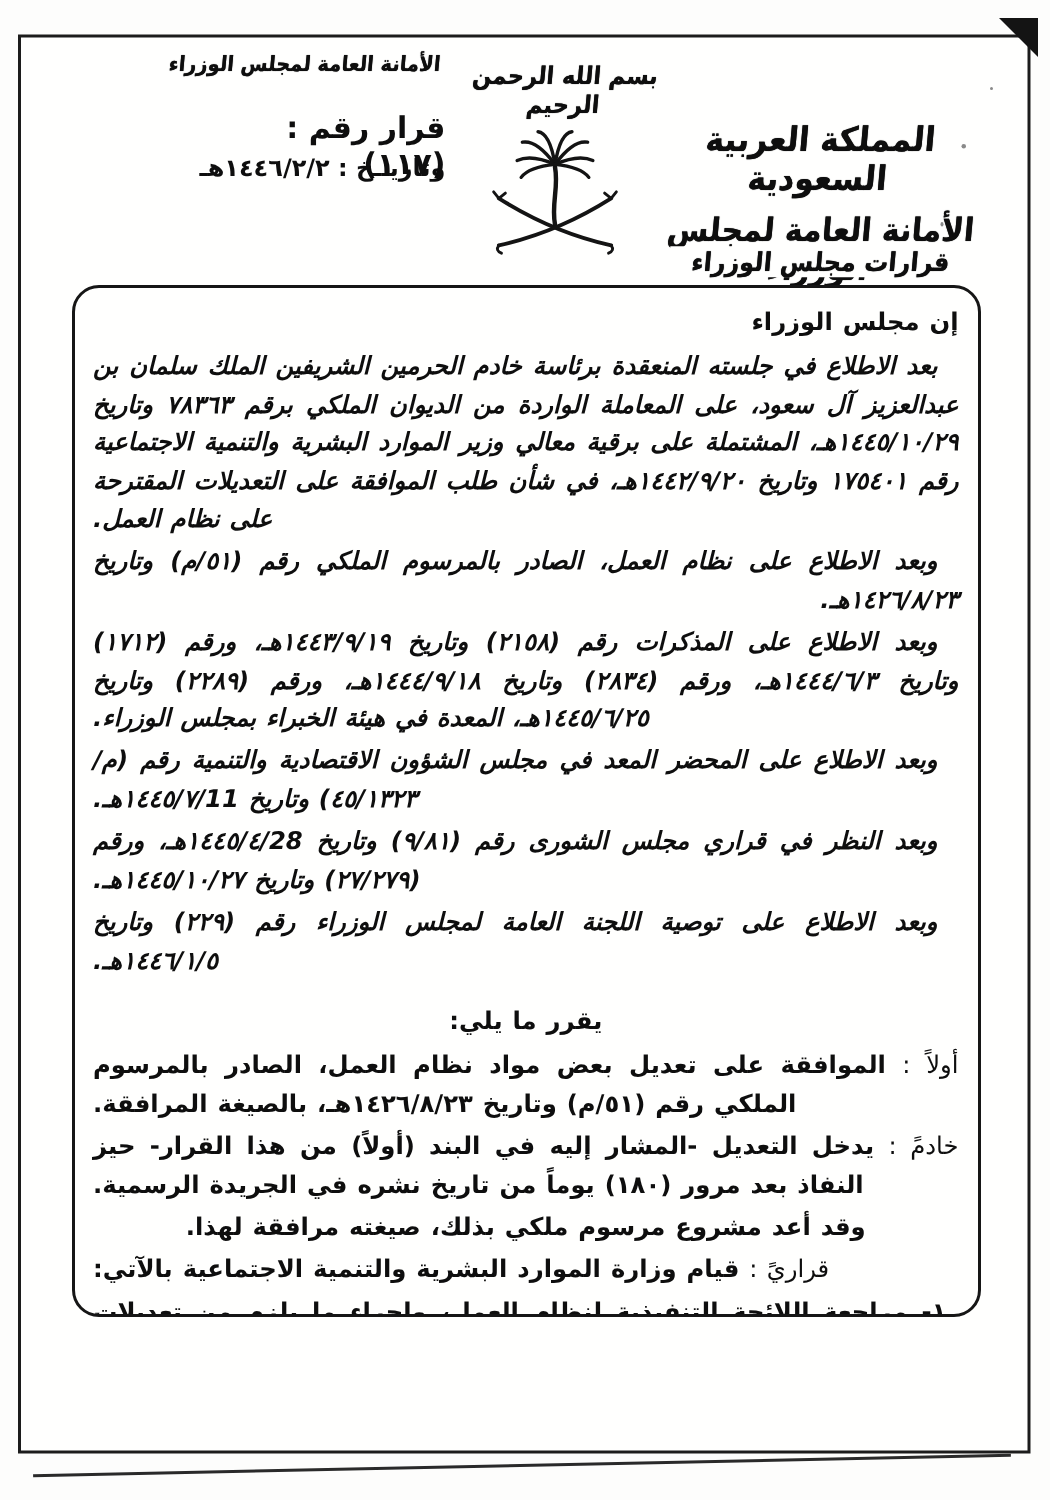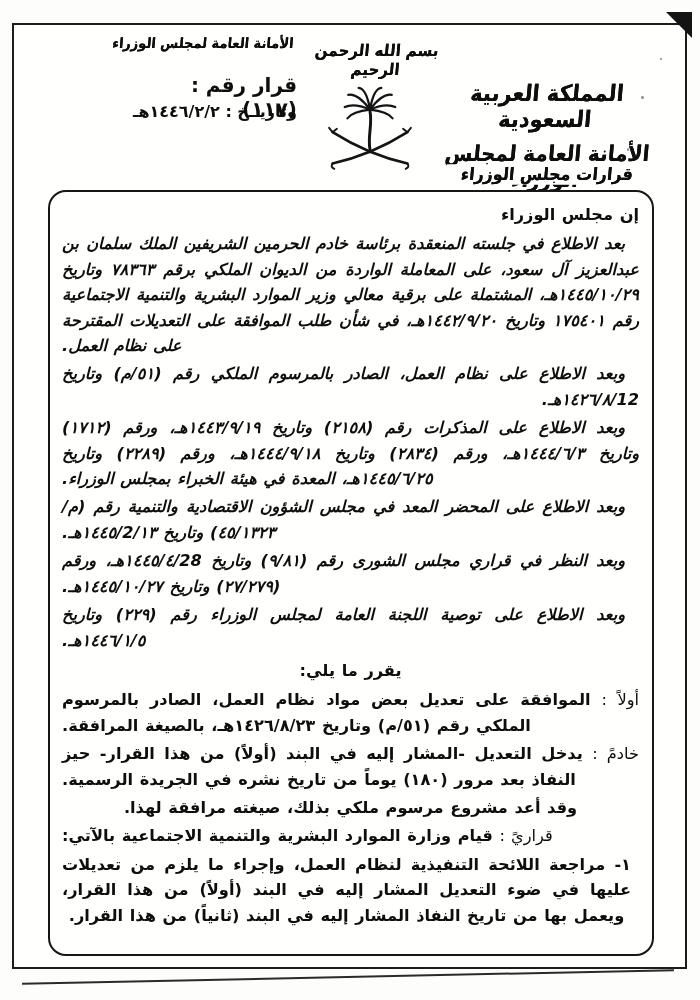--- a/index.html
+++ b/index.html
@@ -53,35 +53,35 @@
     direction:rtl;text-align:right;font-size:16px;font-weight:bold;
   }
   .banner{
     position:absolute;right:52px;top:165px;width:190px;
     text-align:center;font-size:16px;background:#fffffe;
     padding:0 6px;z-index:5;
   }
 
   
   .docbox{
-    position:absolute;left:48px;top:190px;width:606px;height:766px;
+    position:absolute;left:48px;top:190px;width:606px;height:688px;
     border:2px solid #161616;border-radius:18px;background:#fffffe;
     box-sizing:border-box;padding:10px 13px 6px 12px;
     direction:rtl;overflow:hidden;z-index:2;
   }
   .docbox p{
     margin:0 0 3px 0;
     font-size:16.2px;font-weight:bold;line-height:25.4px;
     text-align:justify;text-align-last:left;
     word-spacing:1px;
   }
   p.opening{text-align:right;text-align-last:right;margin-bottom:4px;}
   p.para{text-indent:14px;font-style:italic;}
   p.flush-right-last{text-align-last:right;}
-  p.resolves{text-align:center;text-align-last:center;margin:5px 0 4px 0;}
+  p.resolves{text-align:center;text-align-last:center;margin:15px 0 4px 0;}
   p.item .label{font-weight:normal;}
   p.extra{text-align-last:center;}
   p.subitem{padding-right:8px;text-align-last:center;}
 </style>
 </head>
 <body>
 
 <div class="frame"></div>
 <div class="bottom-line"></div>
 <div class="dogear"></div>
@@ -122,23 +122,23 @@
 <div class="left-callig callig">الأمانة العامة لمجلس الوزراء</div>
 <div class="decision-no">قرار رقم : (١١٧)</div>
 <div class="decision-date">وتاريــخ : ١٤٤٦/٢/٢هـ</div>
 
 <div class="banner callig">قرارات مجلس الوزراء</div>
 
 <div class="docbox">
   <p class="opening">إن مجلس الوزراء</p>
 
   <p class="para">بعد الاطلاع في جلسته المنعقدة برئاسة خادم الحرمين الشريفين الملك سلمان بن عبدالعزيز آل سعود، على المعاملة الواردة من الديوان الملكي برقم ٧٨٣٦٣ وتاريخ ١٤٤٥/١٠/٢٩هـ، المشتملة على برقية معالي وزير الموارد البشرية والتنمية الاجتماعية رقم ١٧٥٤٠١ وتاريخ ١٤٤٢/٩/٢٠هـ، في شأن طلب الموافقة على التعديلات المقترحة على نظام العمل.</p>
-  <p class="para flush-right-last">وبعد الاطلاع على نظام العمل، الصادر بالمرسوم الملكي رقم (٥١/م) وتاريخ ١٤٢٦/٨/12هـ.</p>
+  <p class="para flush-right-last">وبعد الاطلاع على نظام العمل، الصادر بالمرسوم الملكي رقم (٥١/م) وتاريخ ١٤٢٦/٨/٢٣هـ.</p>
   <p class="para">وبعد الاطلاع على المذكرات رقم (٢١٥٨) وتاريخ ١٤٤٣/٩/١٩هـ، ورقم (١٧١٢) وتاريخ ١٤٤٤/٦/٣هـ، ورقم (٢٨٣٤) وتاريخ ١٤٤٤/٩/١٨هـ، ورقم (٢٢٨٩) وتاريخ ١٤٤٥/٦/٢٥هـ، المعدة في هيئة الخبراء بمجلس الوزراء.</p>
-  <p class="para">وبعد الاطلاع على المحضر المعد في مجلس الشؤون الاقتصادية والتنمية رقم (م/٤٥/١٣٢٣) وتاريخ ١٤٤٥/2/١٣هـ.</p>
+  <p class="para">وبعد الاطلاع على المحضر المعد في مجلس الشؤون الاقتصادية والتنمية رقم (م/٤٥/١٣٢٣) وتاريخ ١٤٤٥/٧/11هـ.</p>
   <p class="para">وبعد النظر في قراري مجلس الشورى رقم (٩/٨١) وتاريخ ١٤٤٥/٤/28هـ، ورقم (٢٧/٢٧٩) وتاريخ ١٤٤٥/١٠/٢٧هـ.</p>
   <p class="para">وبعد الاطلاع على توصية اللجنة العامة لمجلس الوزراء رقم (٢٢٩) وتاريخ ١٤٤٦/١/٥هـ.</p>
 
   <p class="resolves">يقرر ما يلي:</p>
 
   <p class="item"><span class="label">أولاً :</span> <span>الموافقة على تعديل بعض مواد نظام العمل، الصادر بالمرسوم الملكي رقم (٥١/م) وتاريخ ١٤٢٦/٨/٢٣هـ، بالصيغة المرافقة.</span></p>
 
   <p class="item"><span class="label">خادمً :</span> <span>يدخل التعديل -المشار إليه في البند (أولاً) من هذا القرار- حيز النفاذ بعد مرور (١٨٠) يوماً من تاريخ نشره في الجريدة الرسمية.</span></p>
   <p class="extra">وقد أعد مشروع مرسوم ملكي بذلك، صيغته مرافقة لهذا.</p>
 

